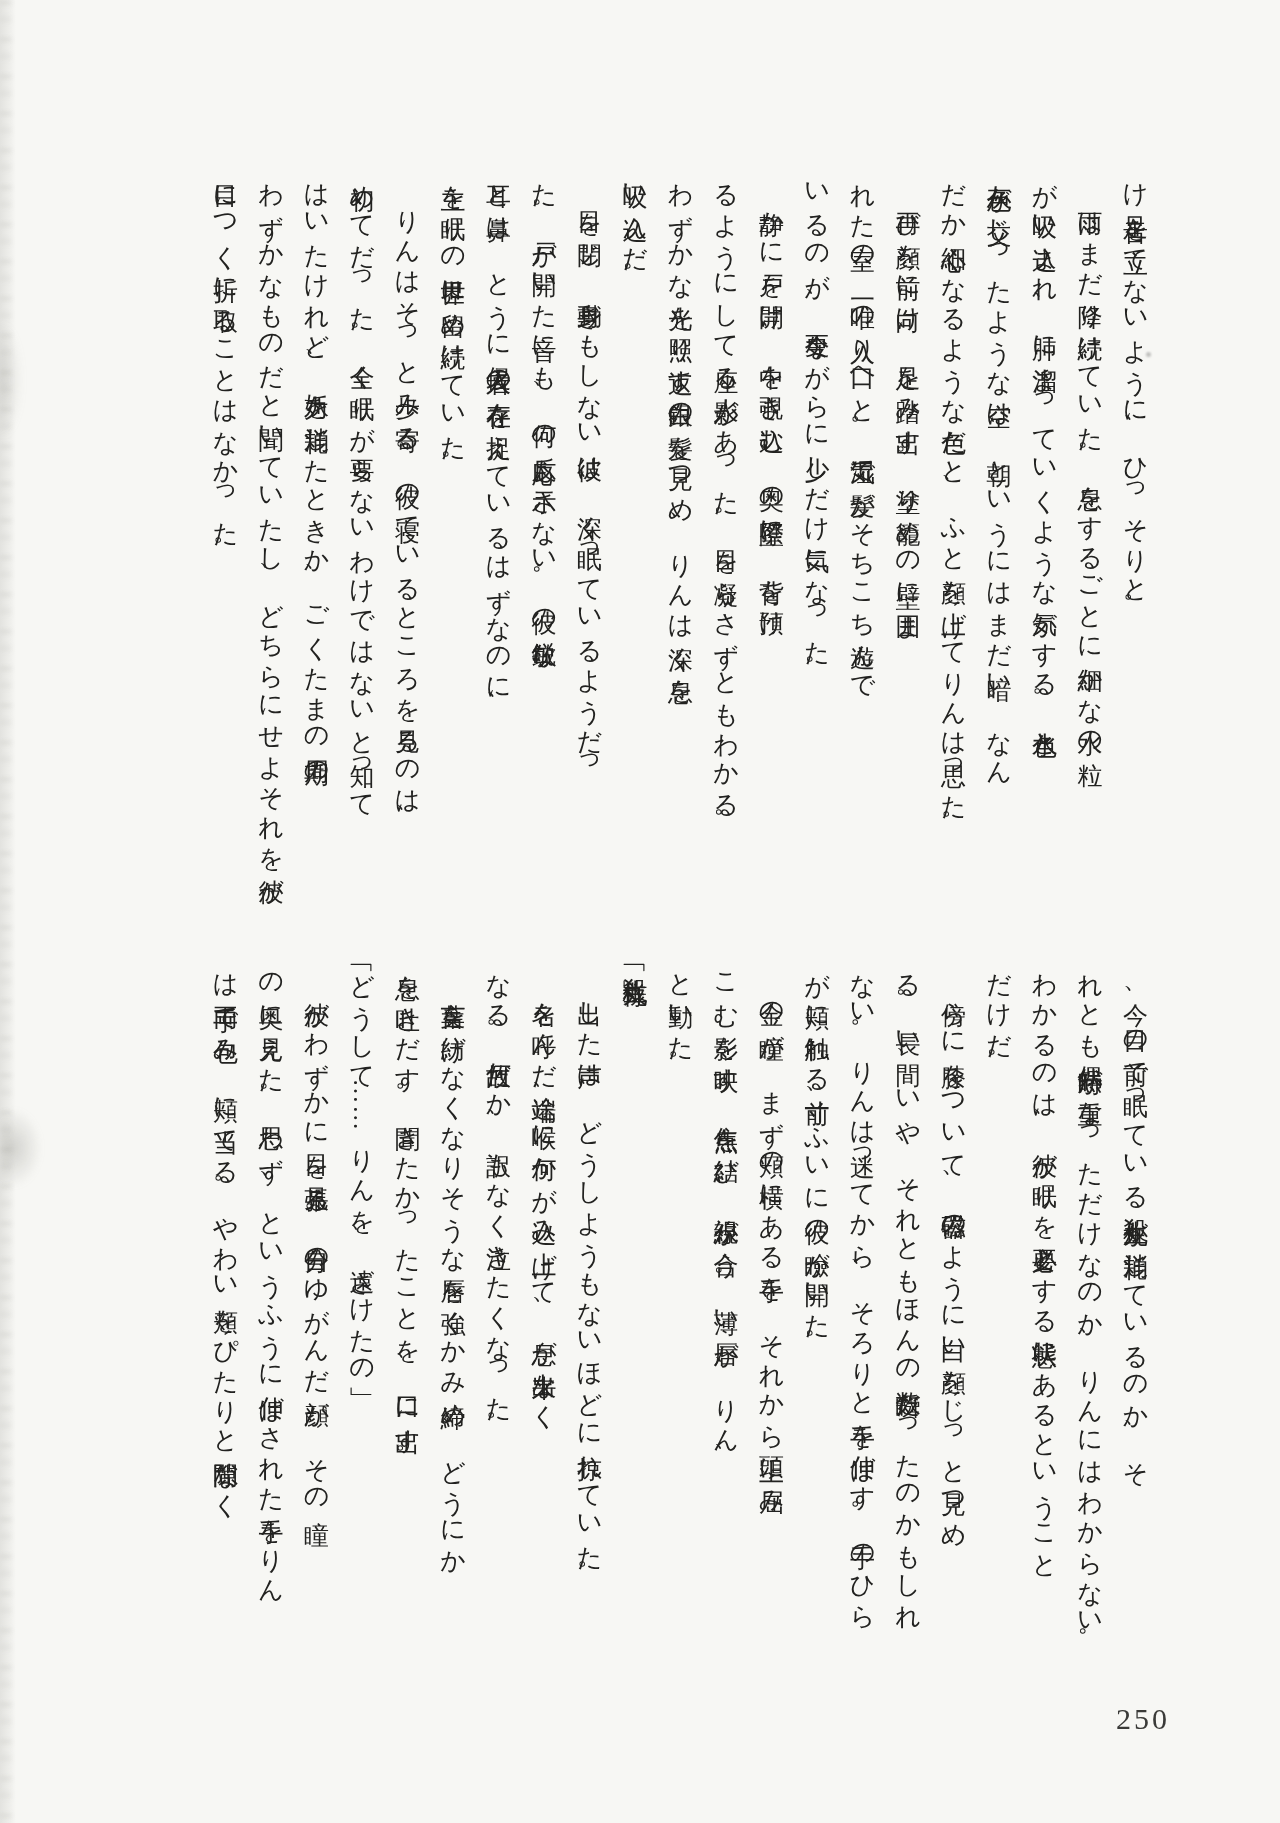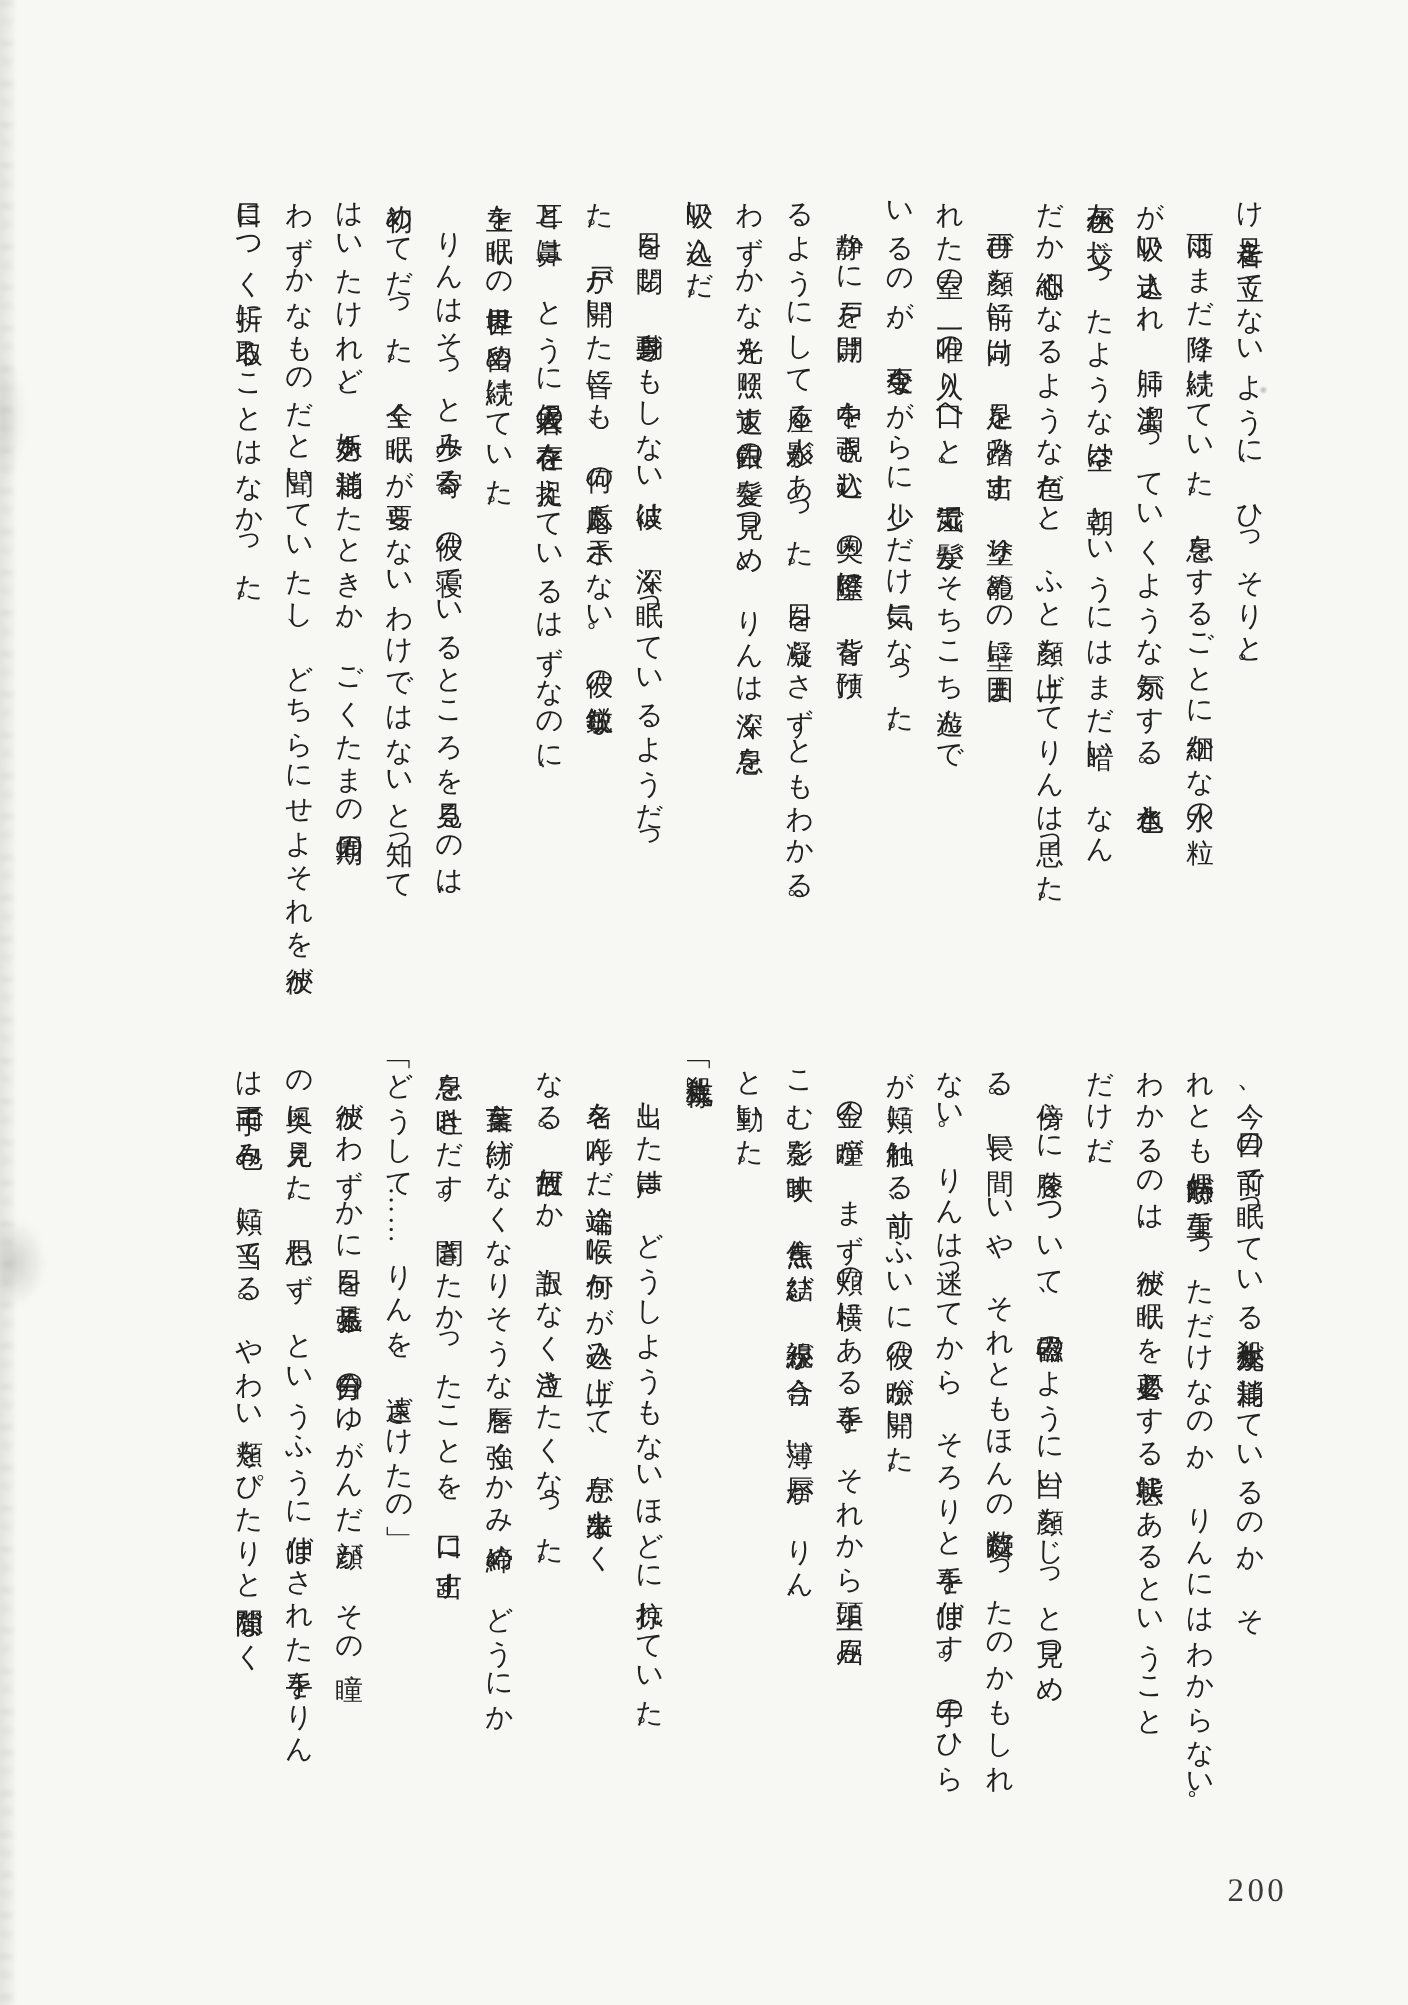--- a/index.html
+++ b/index.html
@@ -160,15 +160,15 @@
     <div class="vcol">　名を呼んだ途端、喉に何かが込み上げて、息が出来なく</div>
     <div class="vcol">なる。何故だか、訳もなく泣きたくなった。</div>
     <div class="vcol">　言葉を紡げなくなりそうな唇を強くかみ締め、どうにか</div>
     <div class="vcol">息を吐きだす。聞きたかったことを、口に出す。</div>
     <div class="vcol">「どうして……りんを、遠ざけたの」</div>
     <div class="vcol">　彼がわずかに目を見張る。自分のゆがんだ顔が、その瞳</div>
     <div class="vcol">の奥に見えた。思わず、というふうに伸ばされた手をりん</div>
     <div class="vcol">は両手で包み、頬に当てる。やわい頬をぴたりと隙間なく</div>
   </div>
 
-  <div class="page-number">200</div>
+  <div class="page-number">250</div>
 
 </div>
 
 </body></html>

